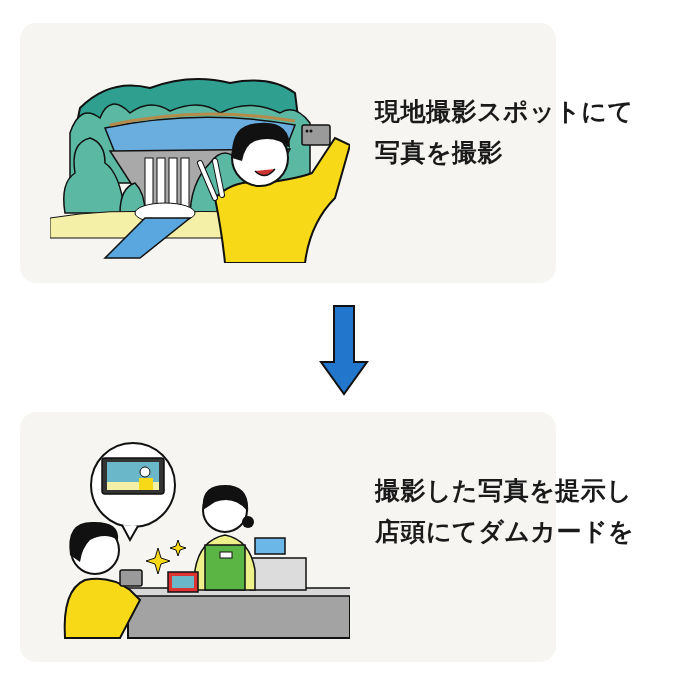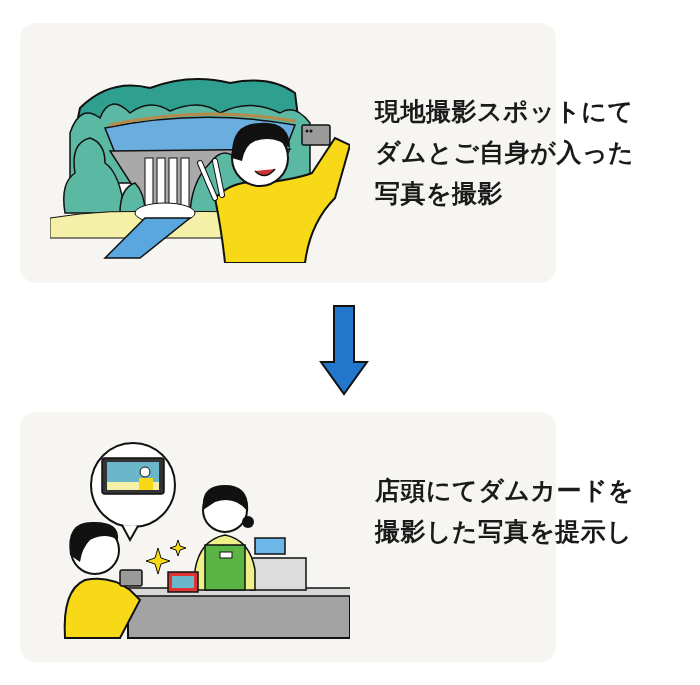--- a/index.html
+++ b/index.html
@@ -53,21 +53,20 @@
 
     <path d="M165 135 L150 100 M172 132 L165 98" stroke="#111" stroke-width="6" stroke-linecap="round"></path>
     <path d="M165 135 L150 100 M172 132 L165 98" stroke="#fff" stroke-width="4" stroke-linecap="round"></path>
 
     <rect x="252" y="62" width="28" height="20" rx="2" fill="#9a9a9a" stroke="#111" stroke-width="1.5"></rect>
     <circle cx="257" cy="68" r="1.5" fill="#111"></circle>
       <circle cx="261" cy="68" r="1.5" fill="#111"></circle>
   </svg>
   <div class="step-text">
     <span>現地撮影スポットにて</span>
-    <span>ダムとご自身が入った</span>
     <span>写真を撮影</span>
   </div>
 </div>
 
 <svg class="arrow" viewBox="0 0 50 92">
   <path d="M15 2 L35 2 L35 58 L48 58 L25 90 L2 58 L15 58 Z" fill="#2277cc" stroke="#111" stroke-width="2" stroke-linejoin="miter"></path>
 </svg>
 
 <div class="card card2">
   <svg class="illus" style="left:30px;top:28px" width="300" height="200" viewBox="0 0 300 200">
@@ -98,16 +97,16 @@
 
     <path d="M108 108 L111 118 L120 121 L111 124 L108 134 L105 124 L96 121 L105 118 Z" fill="#f7d917" stroke="#111" stroke-width="1"></path>
     <path d="M128 100 L130 106 L136 108 L130 110 L128 116 L126 110 L120 108 L126 106 Z" fill="#f7d917" stroke="#111" stroke-width="1"></path>
 
     <path d="M15 198 Q12 150 35 140 Q60 135 80 150 L90 160 L70 198 Z" fill="#f7d917" stroke="#111" stroke-width="2"></path>
     <circle cx="45" cy="110" r="24" fill="#fff" stroke="#111" stroke-width="2"></circle>
     <path d="M20 115 Q15 80 45 82 Q70 82 68 100 Q55 92 40 100 Q32 108 30 122 Z" fill="#111"></path>
     <rect x="70" y="130" width="22" height="16" rx="2" fill="#9a9a9a" stroke="#111" stroke-width="1.5"></rect>
   </svg>
   <div class="step-text">
+    <span>撮影した写真を提示し</span>
     <span>店頭にてダムカードを</span>
-    <span>撮影した写真を提示し</span>
   </div>
 </div>
 
 </body></html>

